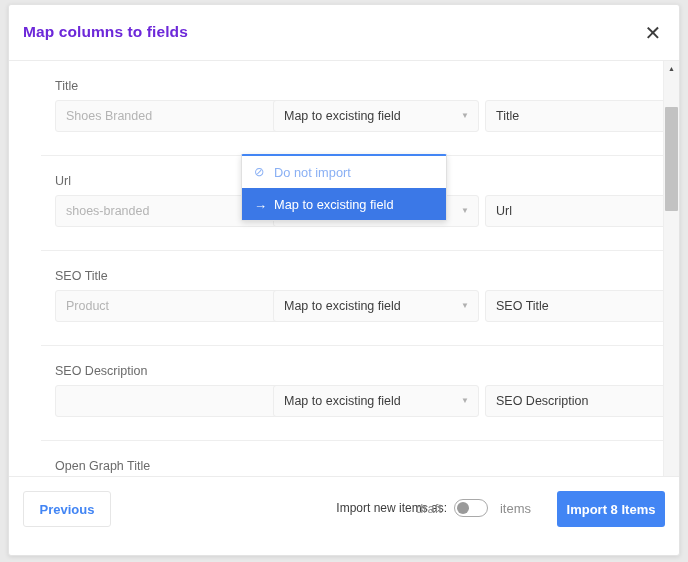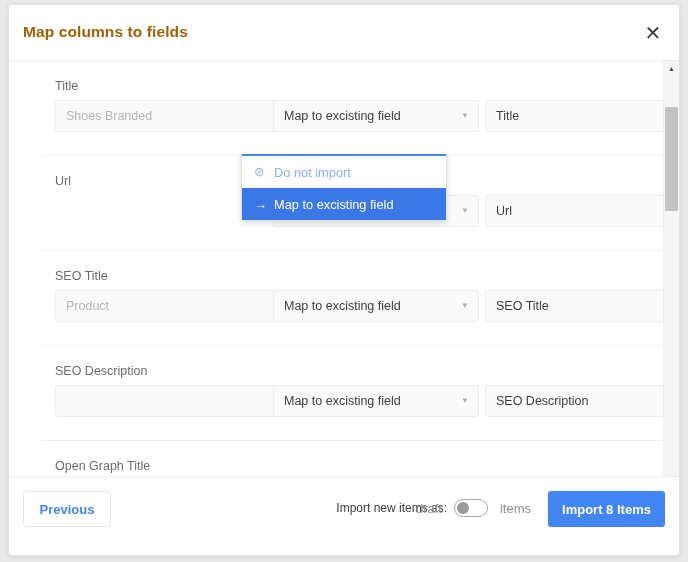--- a/index.html
+++ b/index.html
@@ -35,21 +35,21 @@
     height: 56px;
     border-bottom: 1px solid #ececec;
     box-sizing: border-box;
   }
   .modal-title {
     position: absolute;
     left: 14px;
     top: 18px;
     font-size: 15.5px;
     font-weight: bold;
-    color: #a16207;
+    color: #6d28d9;
     letter-spacing: 0.1px;
   }
   .close-btn {
     position: absolute;
     right: 12px;
     top: 14px;
     width: 28px;
     height: 28px;
     display: flex;
     align-items: center;
@@ -266,21 +266,21 @@
     top: 2px;
     width: 12px;
     height: 12px;
     border-radius: 50%;
     background: #9a9a9a;
   }
   .btn-import {
     position: absolute;
     right: 14px;
     top: 14px;
-    width: 117px;
+    width: 108px;
     height: 36px;
     border-radius: 3px;
     background: #4285f4;
     color: #ffffff;
     font-size: 13px;
     font-weight: bold;
     display: flex;
     align-items: center;
     justify-content: center;
     cursor: pointer;
@@ -309,20 +309,23 @@
           <span class="caret">▼</span>
         </div>
         <div class="ctrl select col-target">
           <span class="txt">Title</span>
           <span class="caret">▼</span>
         </div>
       </div>
 
       <div class="map-row">
         <div class="row-label">Url</div>
+        <div class="ctrl col-source">
+          <span class="txt">shoes-branded</span>
+        </div>
         <div class="ctrl select col-action">
           <span class="txt">Map to excisting field</span>
           <span class="caret">▼</span>
         </div>
         <div class="ctrl select col-target">
           <span class="txt">Url</span>
           <span class="caret">▼</span>
         </div>
       </div>
 

